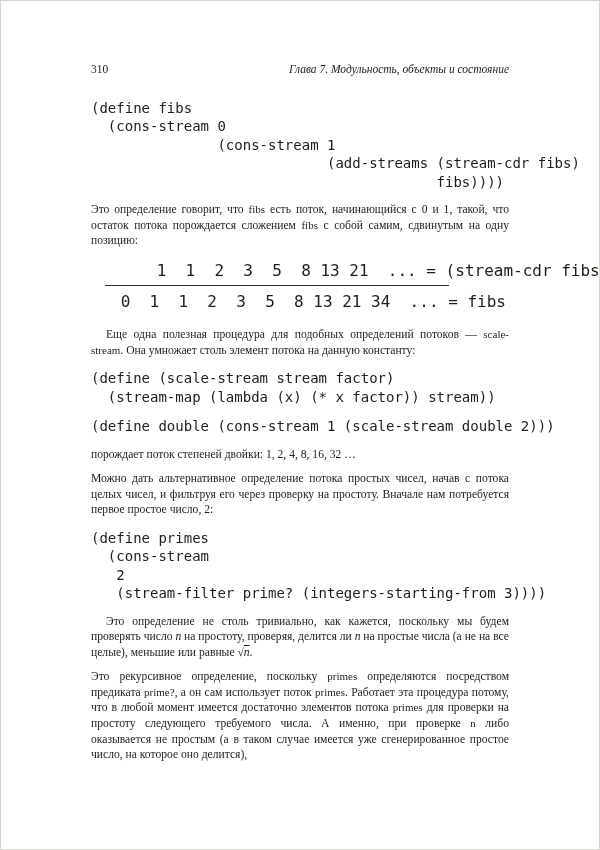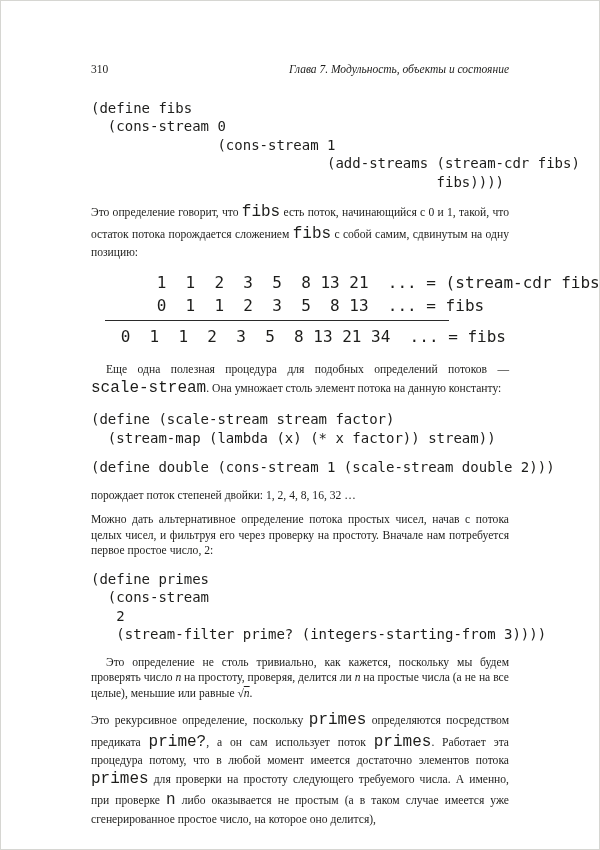--- a/index.html
+++ b/index.html
@@ -33,22 +33,22 @@
     color: #1d1d1b;
   }
   p.body {
     font-size: 11.6px;
     line-height: 1.34;
     text-align: justify;
     margin: 9px 0;
   }
   p.indent { text-indent: 15px; }
   code.inline, span.mono {
-    font-family: Liberation Mono, monospace;
-    font-size: 16px;
+    font-family: Liberation Serif, serif;
+    font-size: 11px;
   }
   .math-var { font-style: italic; }
   .overline { text-decoration: overline; }
   .diagram { margin: 10px 0 14px 0; }
   .diagram pre {
     font-family: "DejaVu Sans Mono", monospace;
     font-size: 16px;
     line-height: 1.45;
     white-space: pre;
     margin: 0;
@@ -75,21 +75,20 @@
   <pre class="code">(define fibs
   (cons-stream 0
                (cons-stream 1
                             (add-streams (stream-cdr fibs)
                                          fibs))))</pre>
 
   <p class="body"><span>Это определение говорит, что </span><code class="inline">fibs</code><span> есть поток, начинающийся с 0 и 1, такой, что остаток потока порождается сложением </span><code class="inline">fibs</code><span> с собой самим, сдвинутым на одну позицию:</span></p>
 
   <div class="diagram">
     <pre class="drow-top"> 1  1  2  3  5  8 13 21  ... = (stream-cdr fibs)</pre>
-    <pre class="drow-top"> 0  1  1  2  3  5  8 13  ... = fibs</pre>
     <div class="sum-rule"></div>
     <pre class="drow-bottom"> 0  1  1  2  3  5  8 13 21 34  ... = fibs</pre>
   </div>
 
   <p class="body indent"><span>Еще одна полезная процедура для подобных определений потоков — </span><code class="inline">scale-stream</code><span>. Она умножает столь элемент потока на данную константу:</span></p>
 
   <pre class="code">(define (scale-stream stream factor)
   (stream-map (lambda (x) (* x factor)) stream))</pre>
 
 

